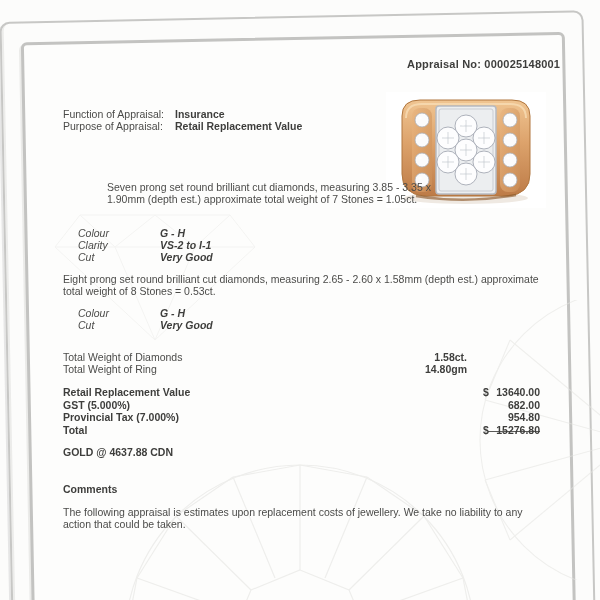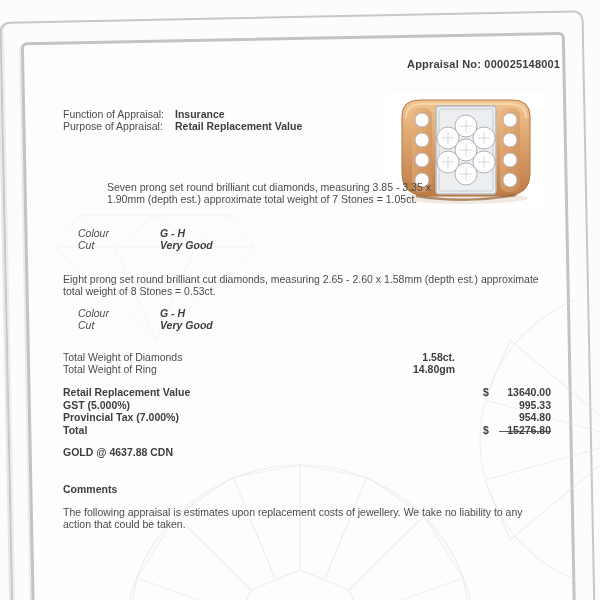--- a/index.html
+++ b/index.html
@@ -40,25 +40,25 @@
   .appraisal-no{left:407px;top:58px;font-size:11px;letter-spacing:.2px;}
 
   .meta-row{left:63px;width:340px;}
   .meta-label{display:inline-block;width:112px;}
 
   .spec-table{left:78px;font-style:italic;}
   .spec-row{position:relative;height:12px;}
   .spec-label{display:inline-block;width:82px;}
 
   .tot-row{position:relative;height:12px;}
-  .tot-value{position:absolute;left:300px;width:92px;text-align:right;}
+  .tot-value{position:absolute;left:312px;width:92px;text-align:right;}
 
   .price-row{position:relative;height:12.5px;}
   .price-curr{position:absolute;left:420px;}
-  .price-amt{position:absolute;left:425px;width:52px;text-align:right;margin-left:11px;}
+  .price-amt{position:absolute;left:425px;width:52px;text-align:right;}
   .price-amt.rule{border-bottom:1.2px solid #5a5a58;padding-bottom:8px;}
 
   .photo{position:absolute;left:386px;top:92px;width:160px;height:116px;}
 </style>
 </head>
 <body>
 
 <div class="page">
 
   <svg class="watermark" style="left:90px;top:380px;" width="420" height="220" viewBox="0 0 420 220">
@@ -200,20 +200,23 @@
       <span class="meta-label">Function of Appraisal:</span><span class="b">Insurance</span>
     </div>
 
     <div class="abs para" style="left:63px;top:181px;width:338px;margin-left:44px;">Seven prong set round brilliant cut diamonds, measuring 3.85 - 3.35 x 1.90mm (depth est.) approximate total weight of 7 Stones = 1.05ct.</div>
 
     <div class="abs spec-table" style="top:227px;">
       <div class="spec-row">
         <span class="spec-label">Colour</span><span class="b">G - H</span>
       </div>
       <div class="spec-row">
+        <span class="spec-label">Clarity</span><span class="b">VS-2 to I-1</span>
+      </div>
+      <div class="spec-row">
         <span class="spec-label">Cut</span><span class="b">Very Good</span>
       </div>
     </div>
 
     <div class="abs para" style="left:63px;top:273px;width:484px;">Eight prong set round brilliant cut diamonds, measuring 2.65 - 2.60 x 1.58mm (depth est.) approximate total weight of 8 Stones = 0.53ct.</div>
 
     <div class="abs spec-table" style="top:307px;">
       <div class="spec-row">
         <span class="spec-label">Colour</span><span class="b">G - H</span>
       </div>
@@ -234,21 +237,21 @@
     </div>
 
     <div class="abs" style="left:63px;top:386px;width:480px;">
       <div class="price-row">
         <span class="b">Retail Replacement Value</span>
         <span class="price-curr b">$</span>
         <span class="price-amt b">13640.00</span>
       </div>
       <div class="price-row">
         <span class="b">GST (5.000%)</span>
-        <span class="price-amt b">995.33</span>
+        <span class="price-amt b">682.00</span>
       </div>
       <div class="price-row">
         <span class="b">Provincial Tax (7.000%)</span>
         <span class="price-amt b rule">954.80</span>
       </div>
       <div class="price-row">
         <span class="b">Total</span>
         <span class="price-curr b">$</span>
         <span class="price-amt b">15276.80</span>
       </div>

